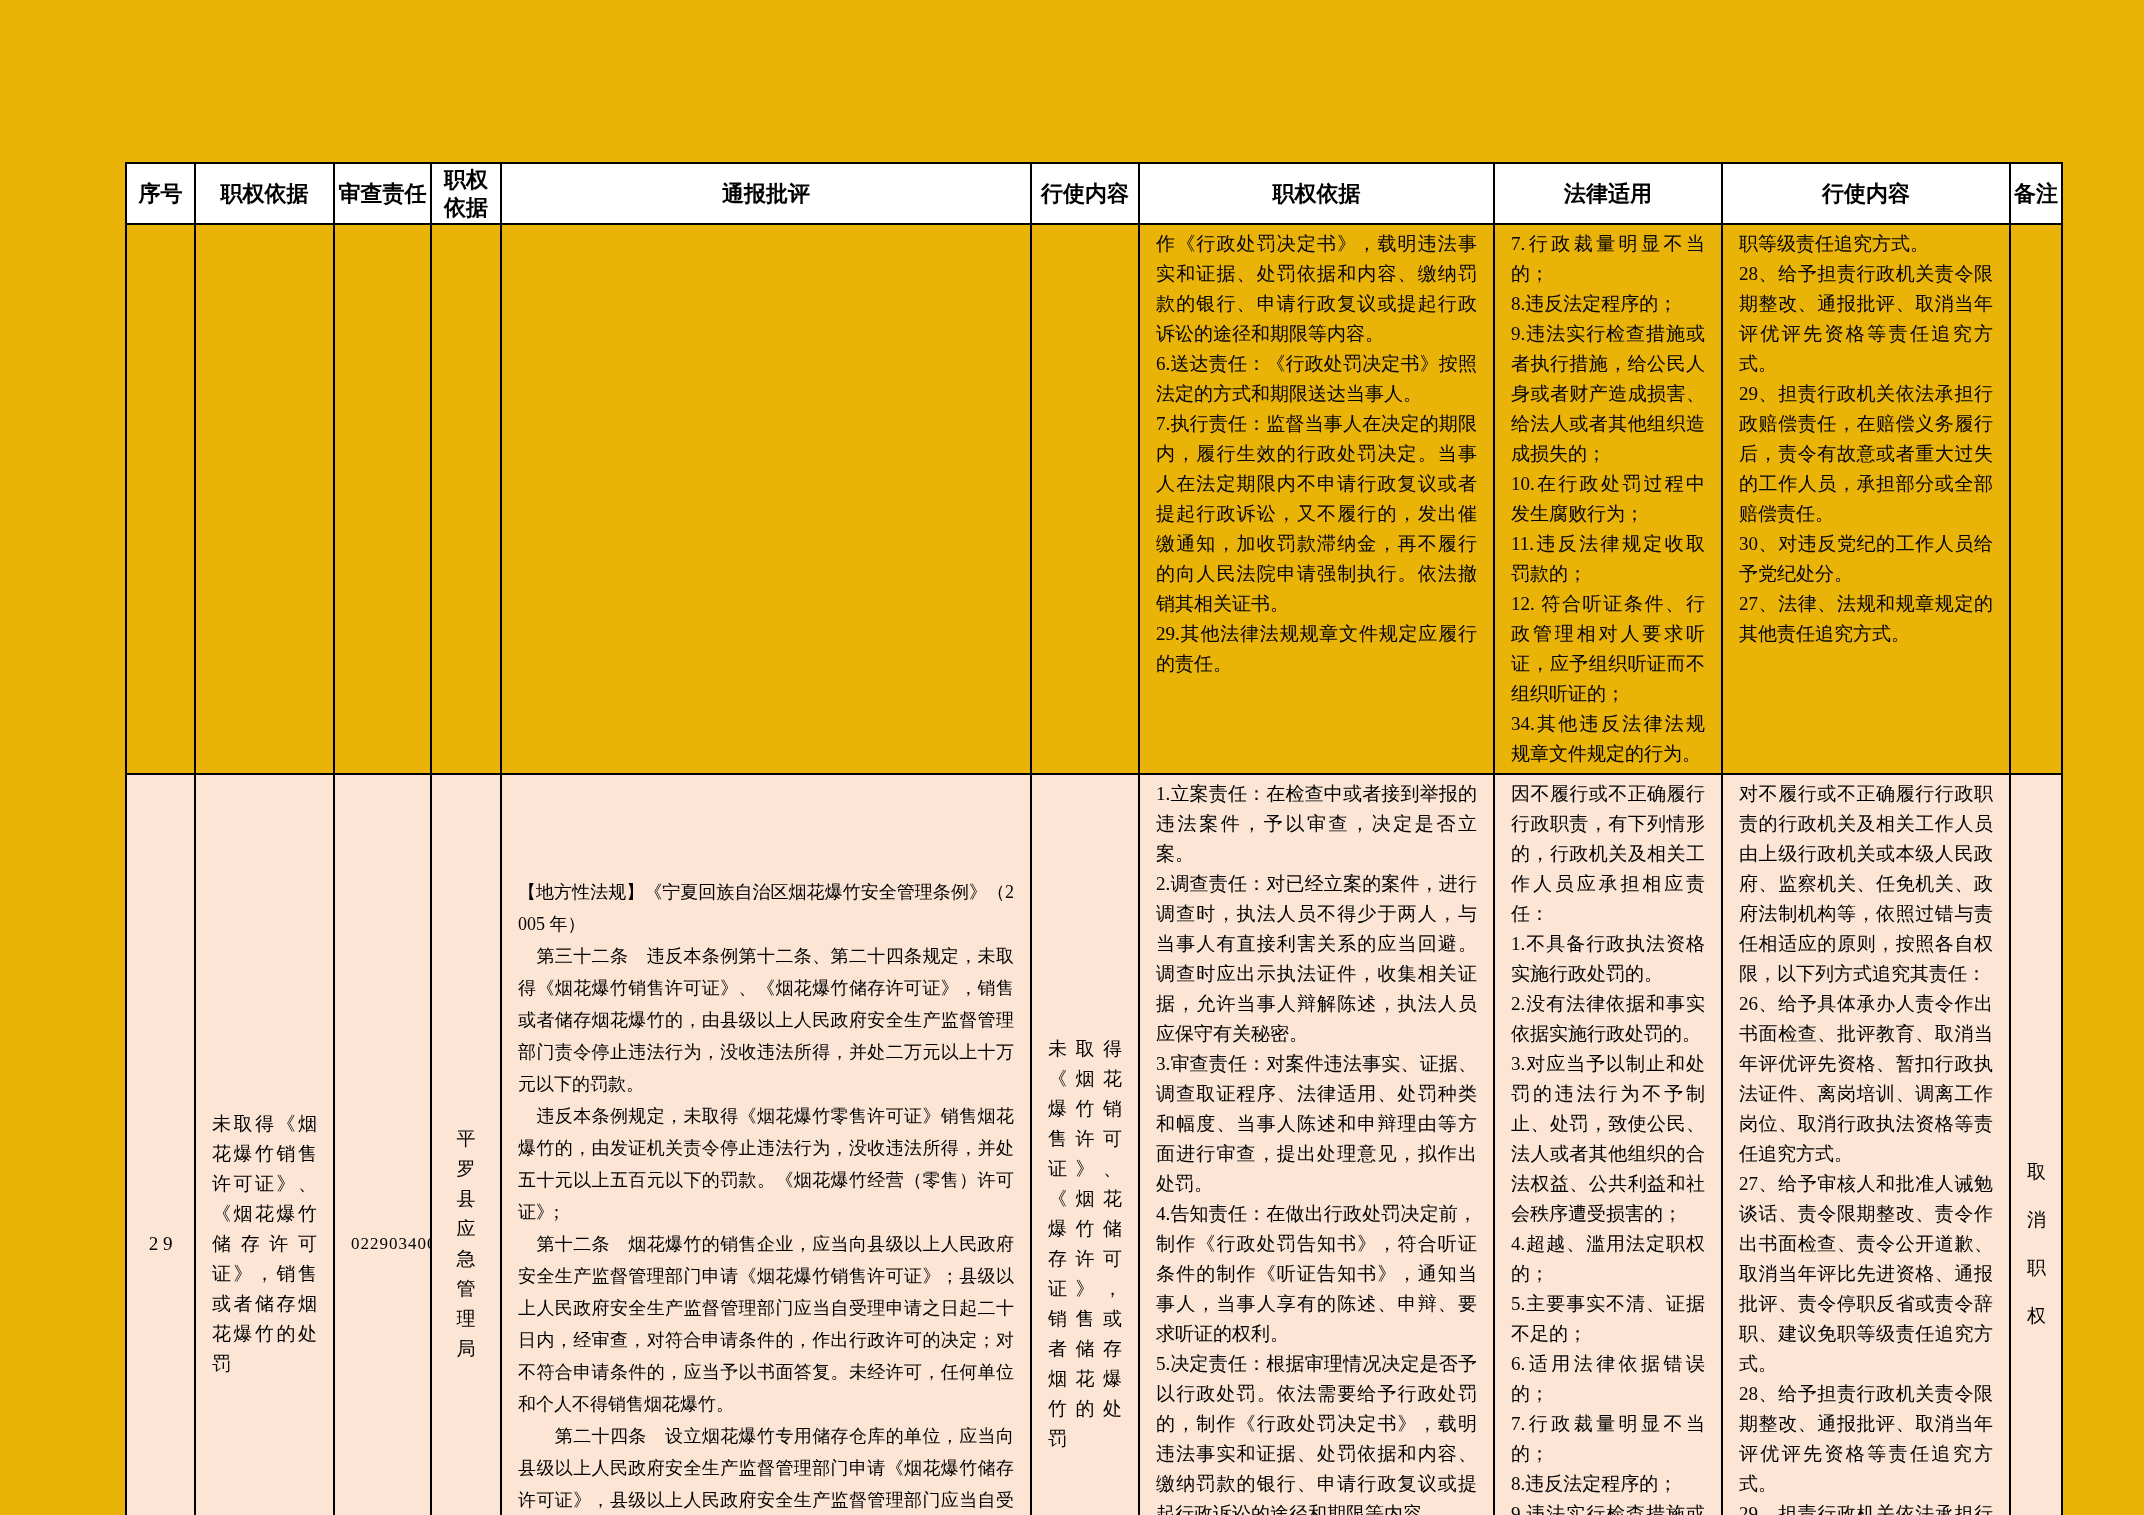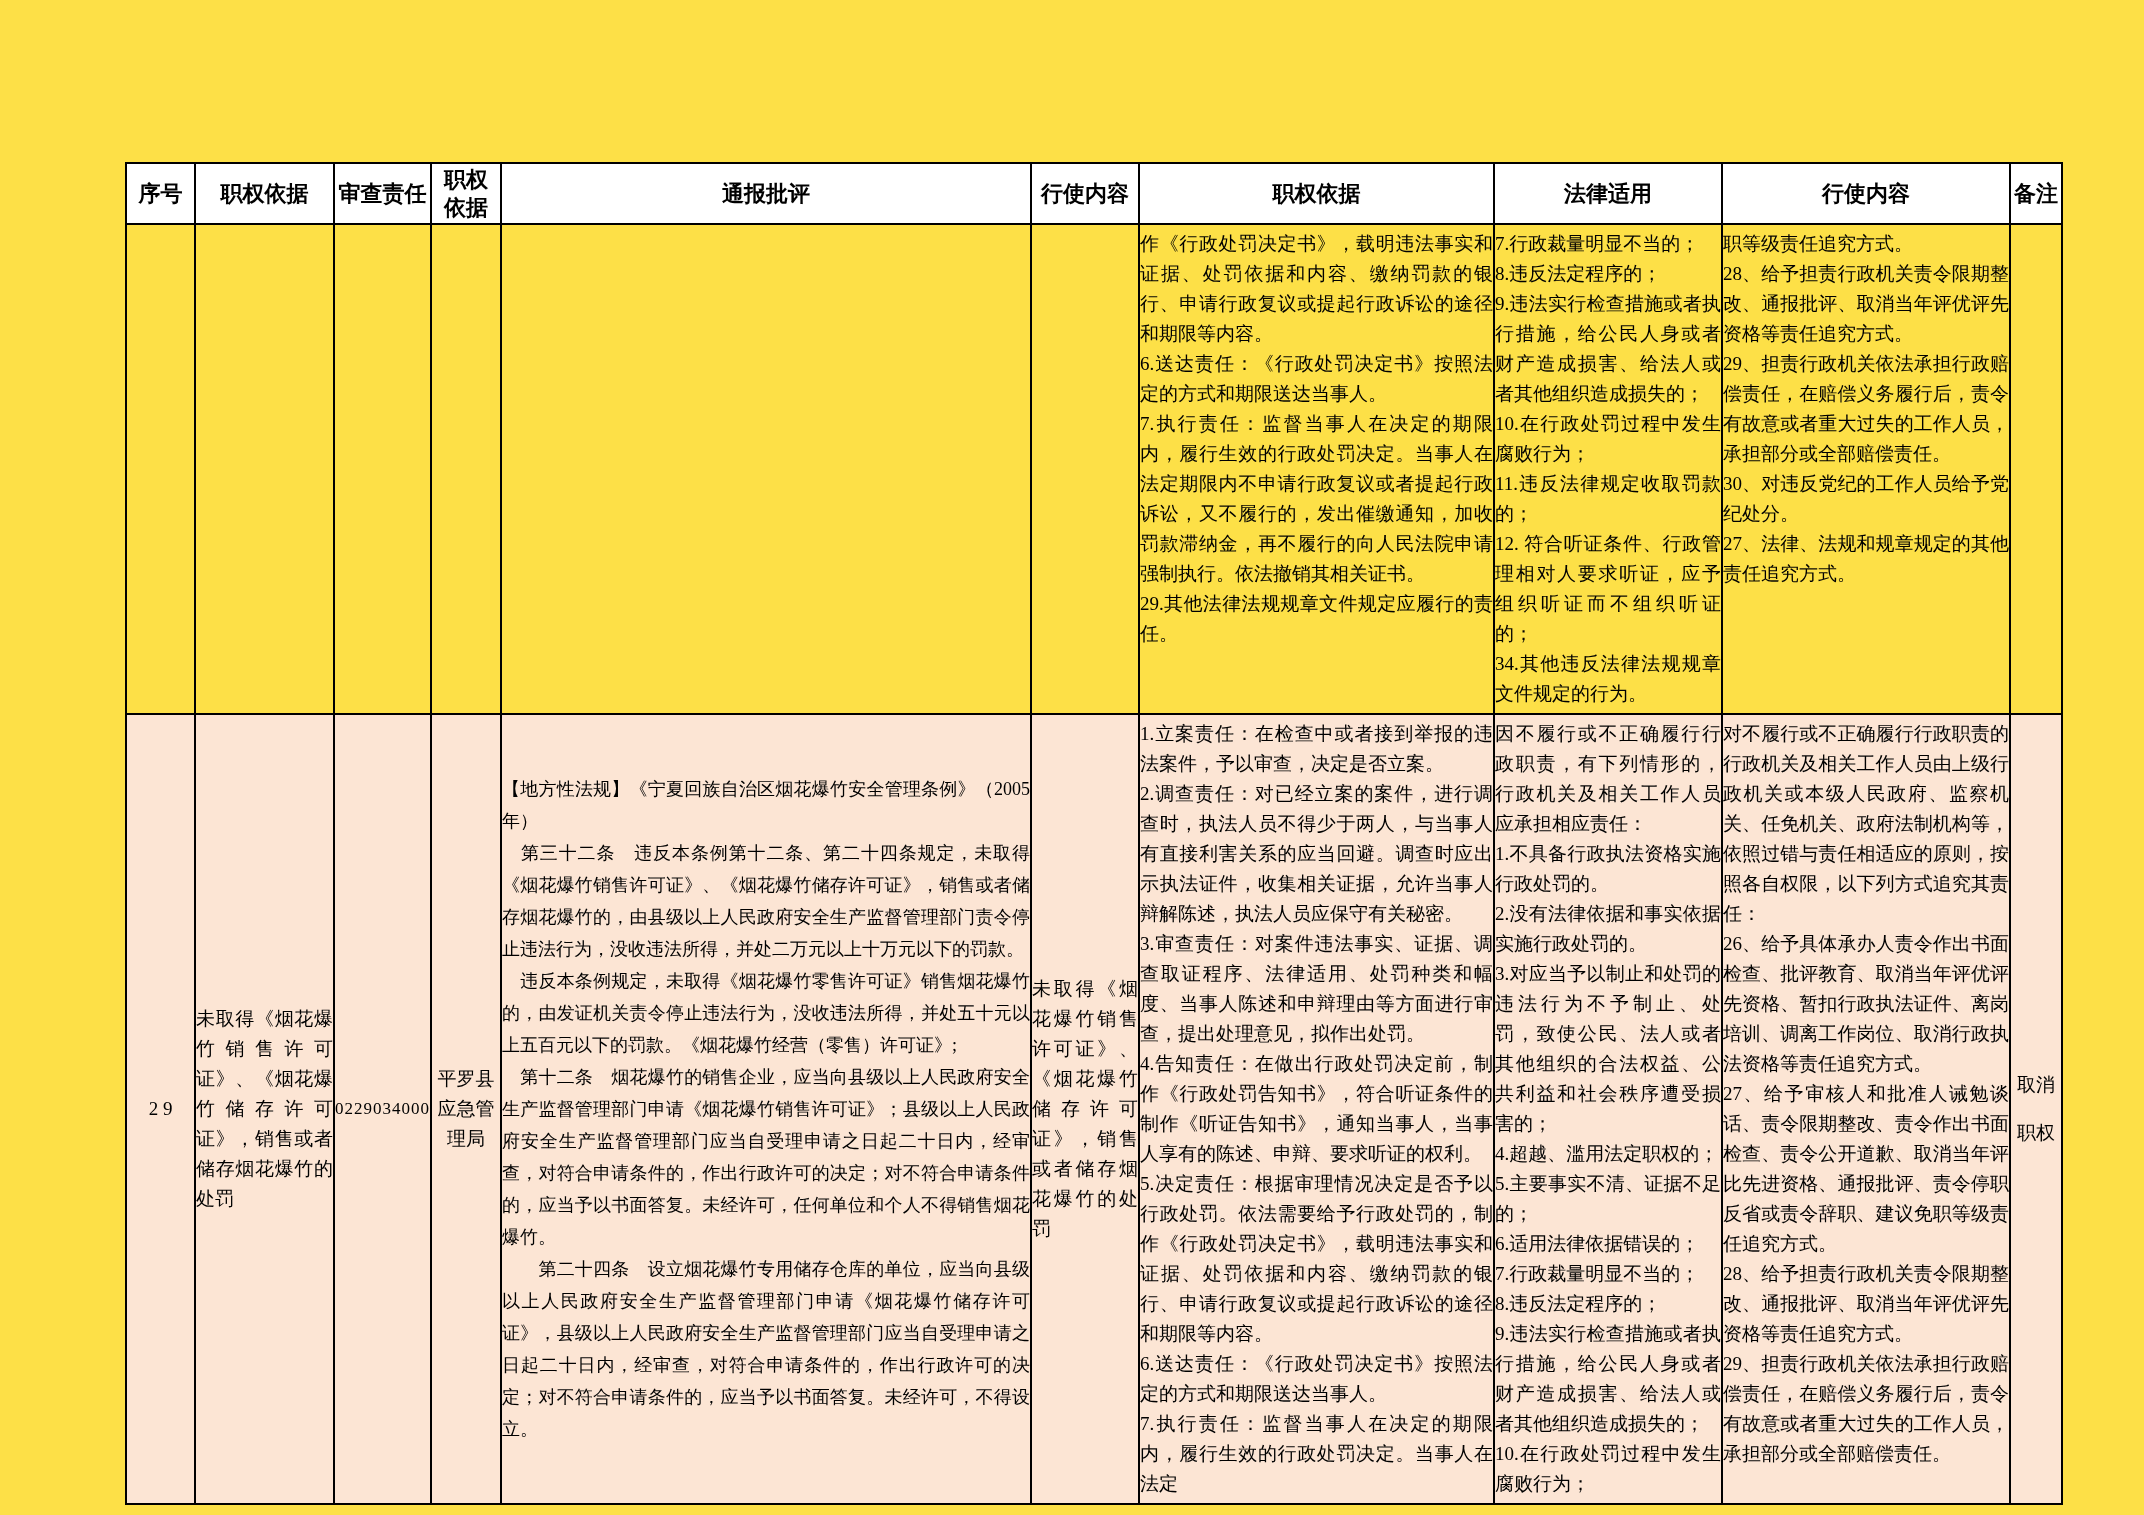--- a/index.html
+++ b/index.html
@@ -6,21 +6,21 @@
     margin: 0;
     padding: 0;
     background: #ffffff;
     font-family: "Liberation Serif", "DejaVu Serif", serif;
     color: #000000;
   }
   .page {
     position: relative;
     width: 2144px;
     height: 1515px;
-    background: #fde047;
+    background: #eab308;
     overflow: hidden;
   }
   table.grid {
     position: absolute;
     left: 125px;
     top: 162px;
     width: 1936px;
     border-collapse: collapse;
     table-layout: fixed;
   }
@@ -38,21 +38,21 @@
     font-size: 22px;
     line-height: 1.25;
     text-align: center;
     vertical-align: middle;
     padding: 2px;
     background: #ffffff;
   }
   .grid td {
     font-size: 19px;
     line-height: 30px;
-    padding: 4px 0;
+    padding: 4px 16px;
     vertical-align: top;
     text-align: justify;
     white-space: pre-wrap;
   }
   td.center {
     text-align: center;
     vertical-align: middle;
   }
   td.vmid { vertical-align: middle; }
   td.c-basis {

